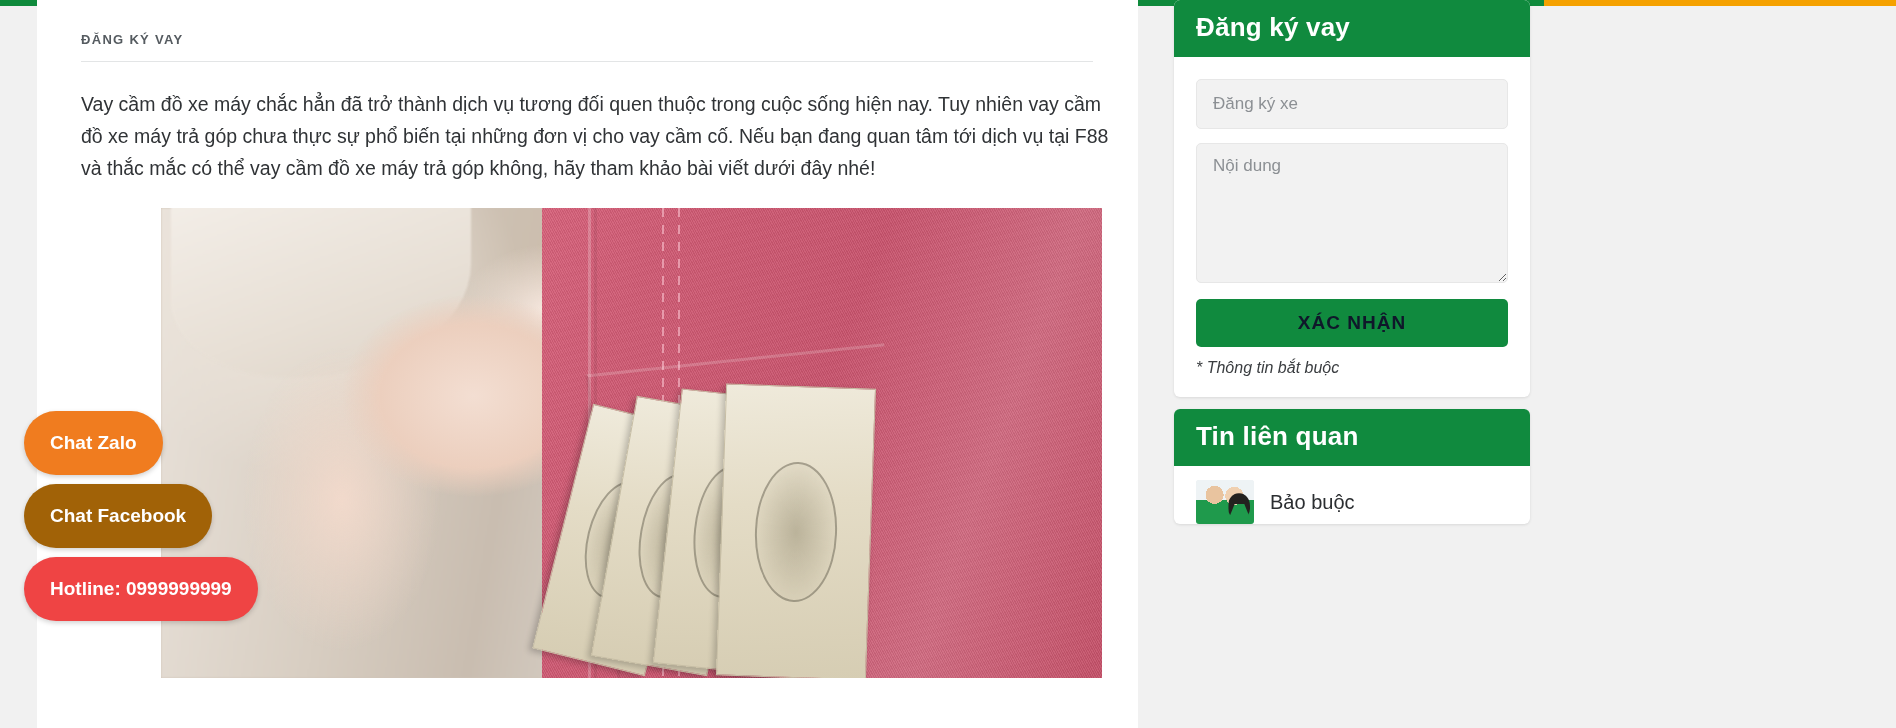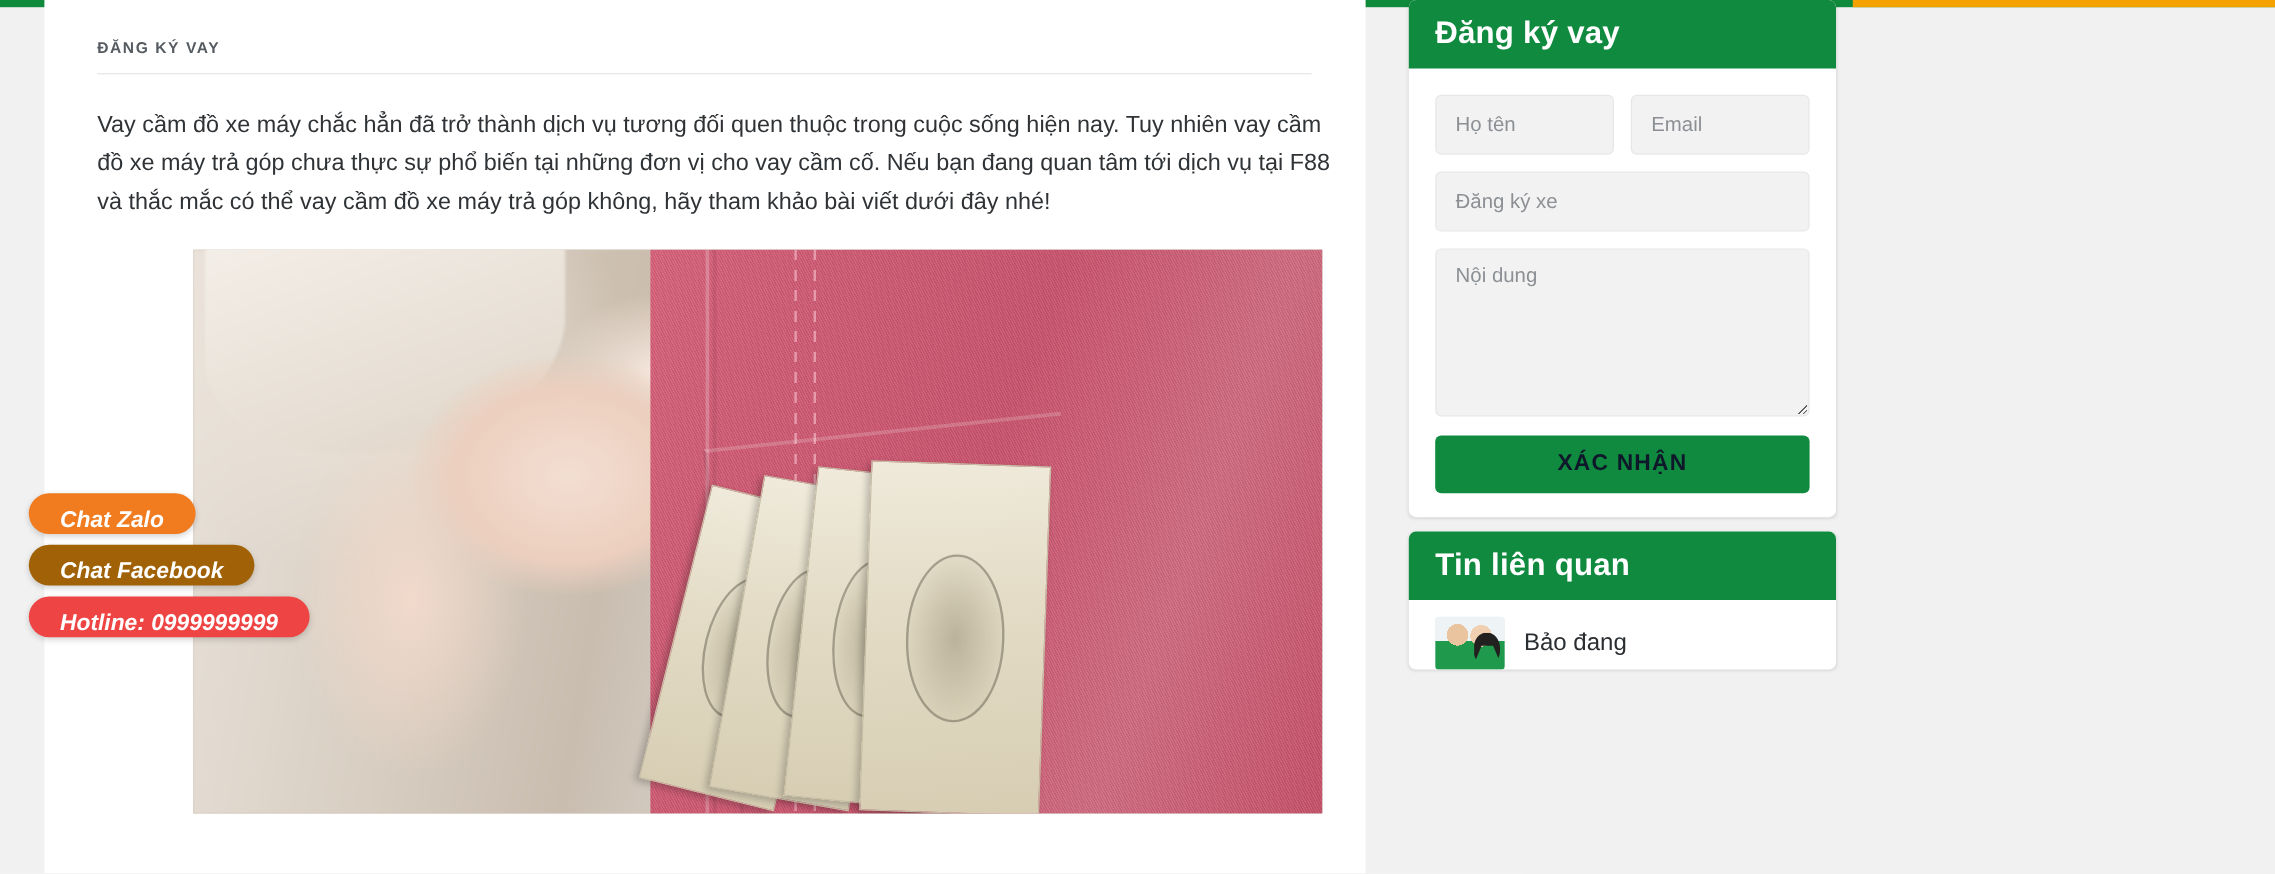--- a/index.html
+++ b/index.html
@@ -165,29 +165,28 @@
     z-index: 40;
   }
   .chat-btn {
     display: block;
     border: none;
     border-radius: 40px;
     color: #ffffff;
     font-size: 19px;
     font-weight: 700;
     padding: 0 26px;
-    height: 34px;
+    height: 64px;
     line-height: 46px;
     margin-bottom: 9px;
     cursor: pointer;
     white-space: nowrap;
     box-shadow: 0 2px 5px rgba(0,0,0,0.18);
     font-family: "Liberation Sans", sans-serif;
     text-align: right;
-    font-style: italic;
   }
   .chat-zalo     { background: #f07c1f; }
   .chat-facebook { background: #a16207; }
   .chat-hotline  { background: #ef4444; }
 
   
   .sidebar {
     position: absolute;
     left: 1174px; top: 0;
     width: 356px;
@@ -347,43 +346,40 @@
     <button class="chat-btn chat-hotline">Hotline: 0999999999</button>
   </div>
 
   <div class="sidebar">
 
     <div class="widget">
       <div class="widget-head">Đăng ký vay</div>
 
       <div class="widget-body">
 
-        <div class="form-row">
-          <input class="f-input" type="text" placeholder="Họ tên" style="">
-          <input class="f-input" type="email" placeholder="Email" style="">
-        </div>
 
         <div class="form-row">
           <input class="f-input" type="text" placeholder="Đăng ký xe" style="">
         </div>
 
         <textarea class="f-textarea" placeholder="Nội dung" style=""></textarea>
 
         <button class="submit-btn">XÁC NHẬN</button>
 
+        <div class="required-note">* Thông tin bắt buộc</div>
       </div>
     </div>
 
     <div class="widget widget-related">
       <div class="widget-head">Tin liên quan</div>
 
       <div class="related-item">
         <div class="thumb">
           <div class="people"></div>
           <div class="hairR"></div>
         </div>
-        <div class="related-title">Bảo đang</div>
+        <div class="related-title">Bảo buộc</div>
       </div>
     </div>
 
   </div>
 
 </div>
 
 </body></html>

